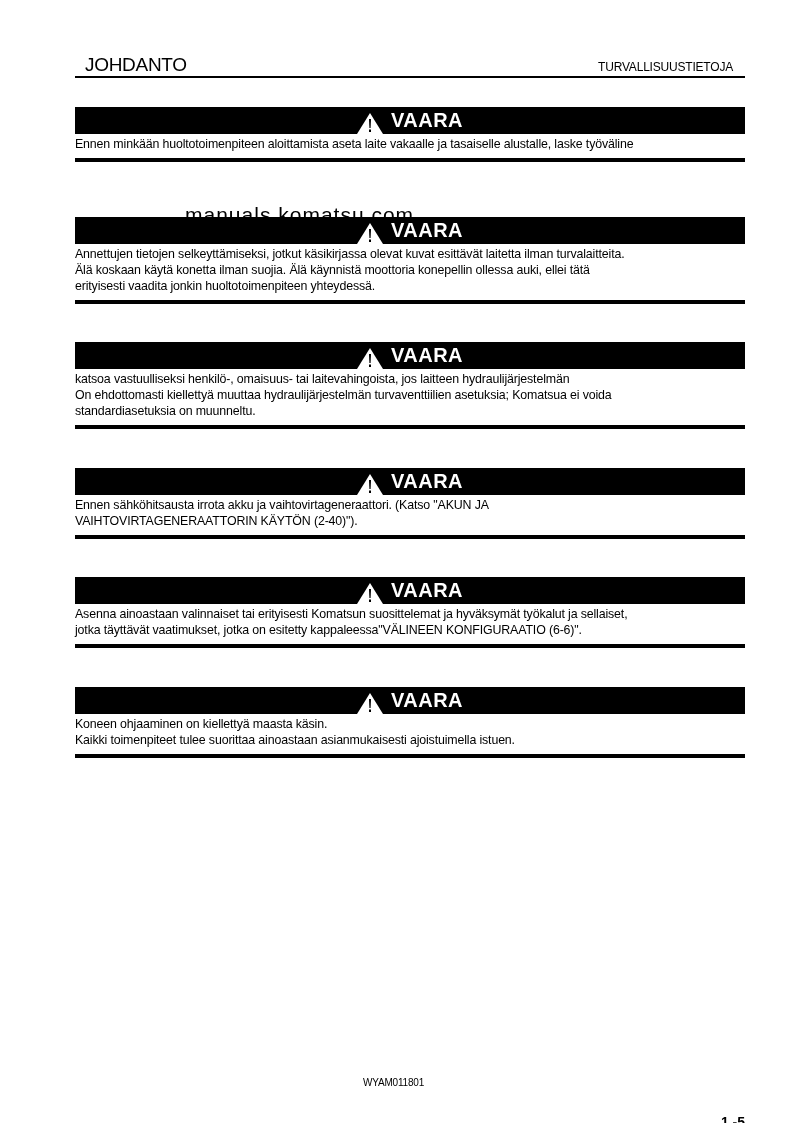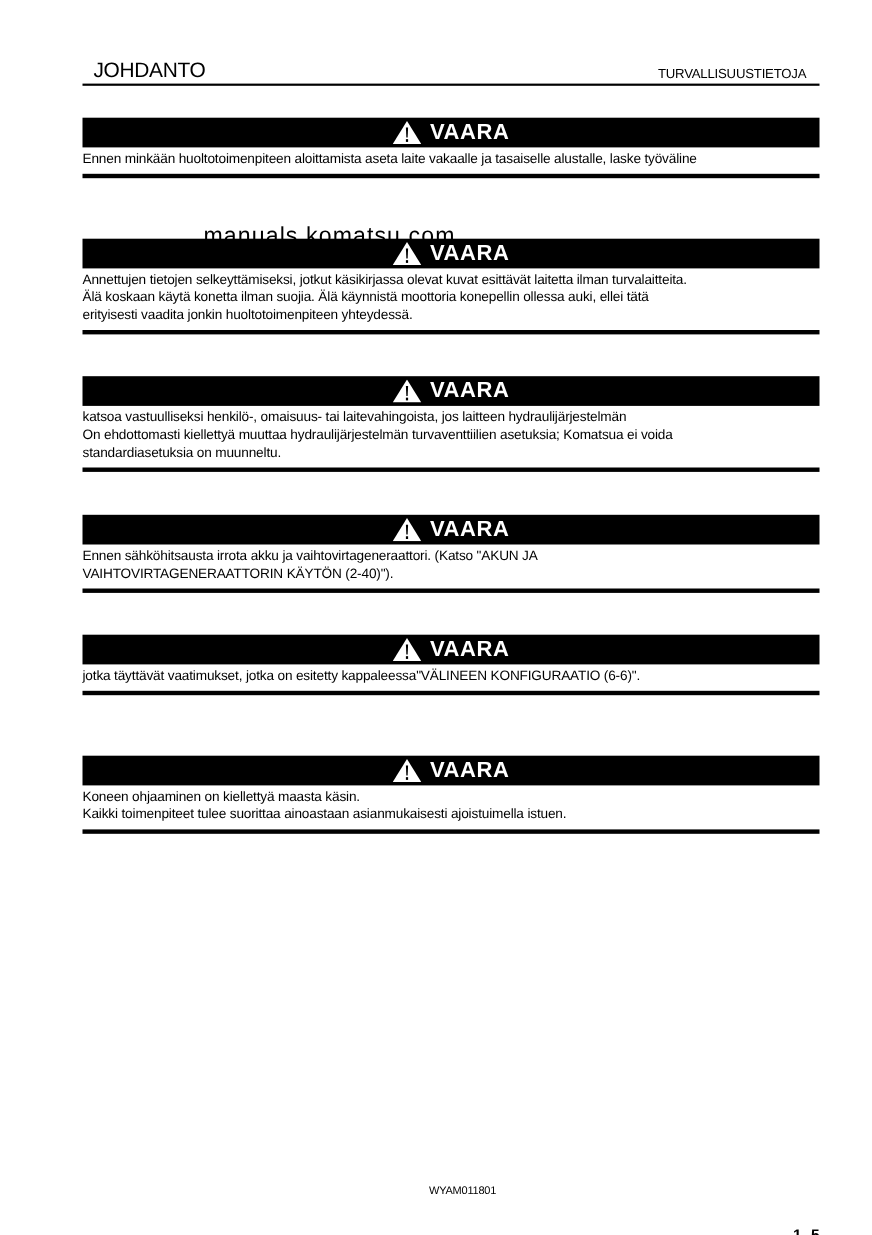--- a/index.html
+++ b/index.html
@@ -42,21 +42,21 @@
     }
     .warn-box {
       position: absolute;
       left: 75px;
       width: 670px;
     }
     .warn-band {
       height: 27px;
       background: #000;
       display: flex;
-      align-items: center;
+      align-items: flex-end;
       justify-content: center;
       color: #fff;
     }
     .warn-icon {
       width: 26px;
       height: 21px;
       margin-right: 8px;
       display: inline-block;
     }
     .warn-icon svg { display: block; }
@@ -87,21 +87,20 @@
       white-space: nowrap;
       clip-path: inset(0 0 9px 0);
     }
     .footer-code {
       position: absolute;
       left: 363px;
       top: 1077px;
       font-size: 10px;
       line-height: 12px;
       letter-spacing: -0.2px;
-      margin-left: 27px;
     }
     .page-number {
       position: absolute;
       right: 48px;
       top: 1115px;
       font-size: 14px;
       font-weight: bold;
       line-height: 14px;
       text-decoration: underline;
     }
@@ -190,20 +189,21 @@
     <span class="warn-icon">
       <svg width="26" height="21" viewBox="0 0 26 21">
           <polygon points="13,0 26,21 0,21" fill="#fff"></polygon>
           <polygon points="12,6 14,6 13.6,15 12.4,15" fill="#000"></polygon>
           <rect x="12" y="16.5" width="2" height="2.5" fill="#000"></rect>
         </svg>
     </span>
     <span class="warn-title">VAARA</span>
   </div>
   <div class="warn-text">
+    <span class="line">Asenna ainoastaan valinnaiset tai erityisesti Komatsun suosittelemat ja hyväksymät työkalut ja sellaiset,</span>
     <span class="line">jotka täyttävät vaatimukset, jotka on esitetty kappaleessa"VÄLINEEN KONFIGURAATIO (6-6)".</span>
   </div>
 </div>
 
 <div class="warn-box" style="top:687px;">
   <div class="warn-band">
     <span class="warn-icon">
       <svg width="26" height="21" viewBox="0 0 26 21">
           <polygon points="13,0 26,21 0,21" fill="#fff"></polygon>
           <polygon points="12,6 14,6 13.6,15 12.4,15" fill="#000"></polygon>

